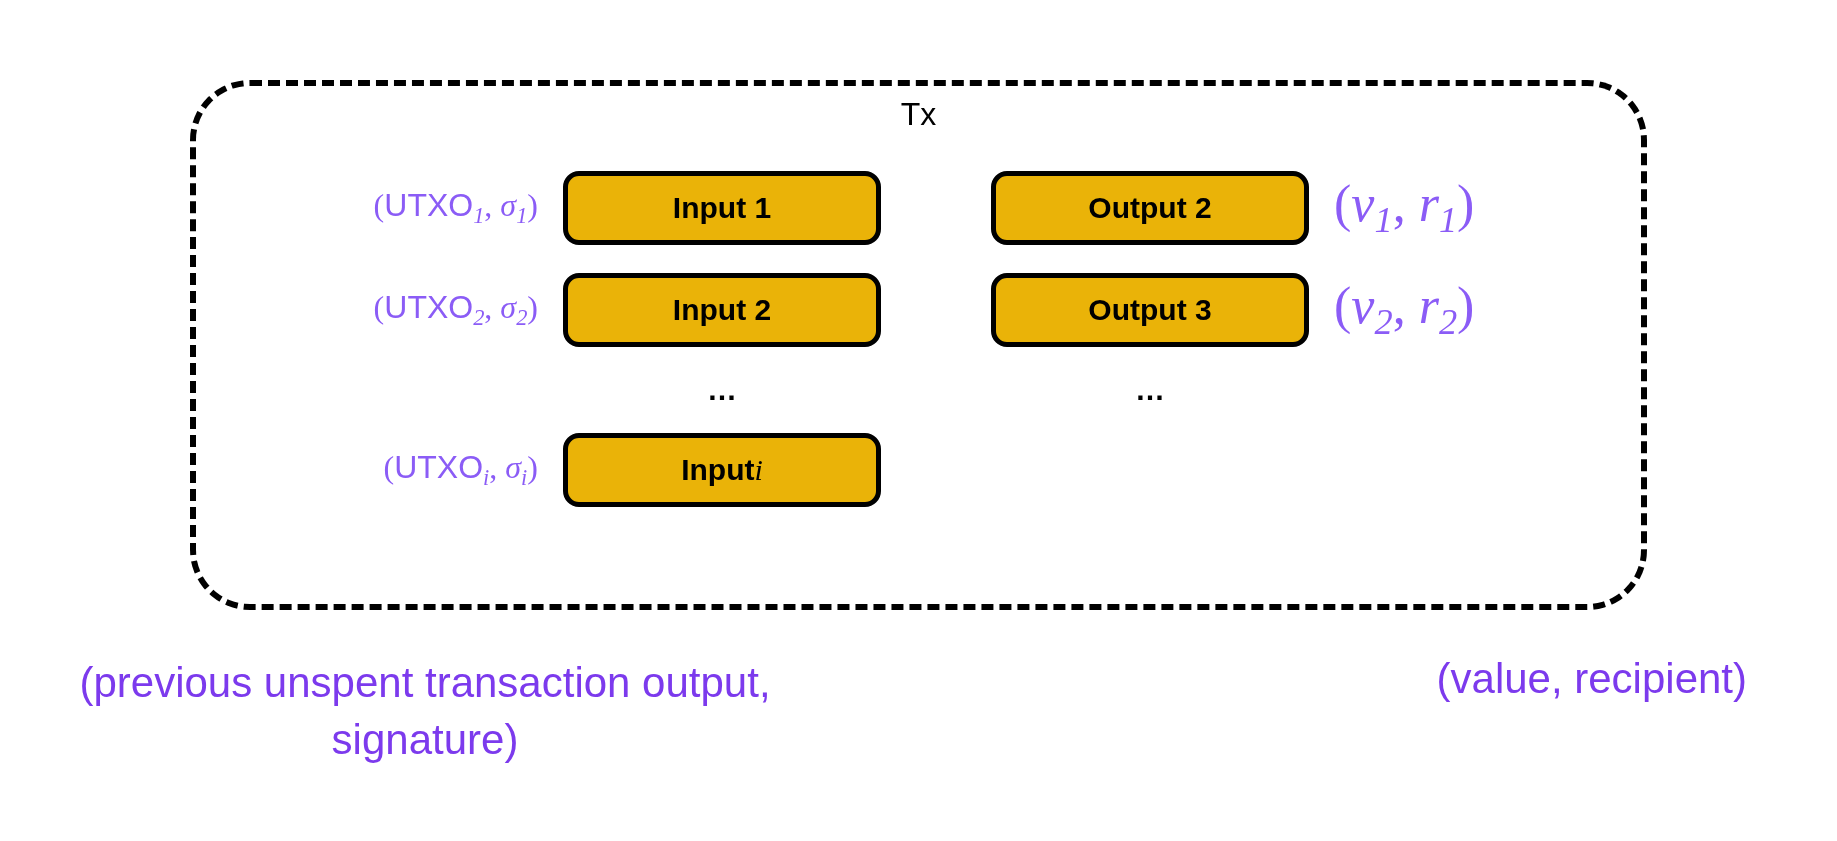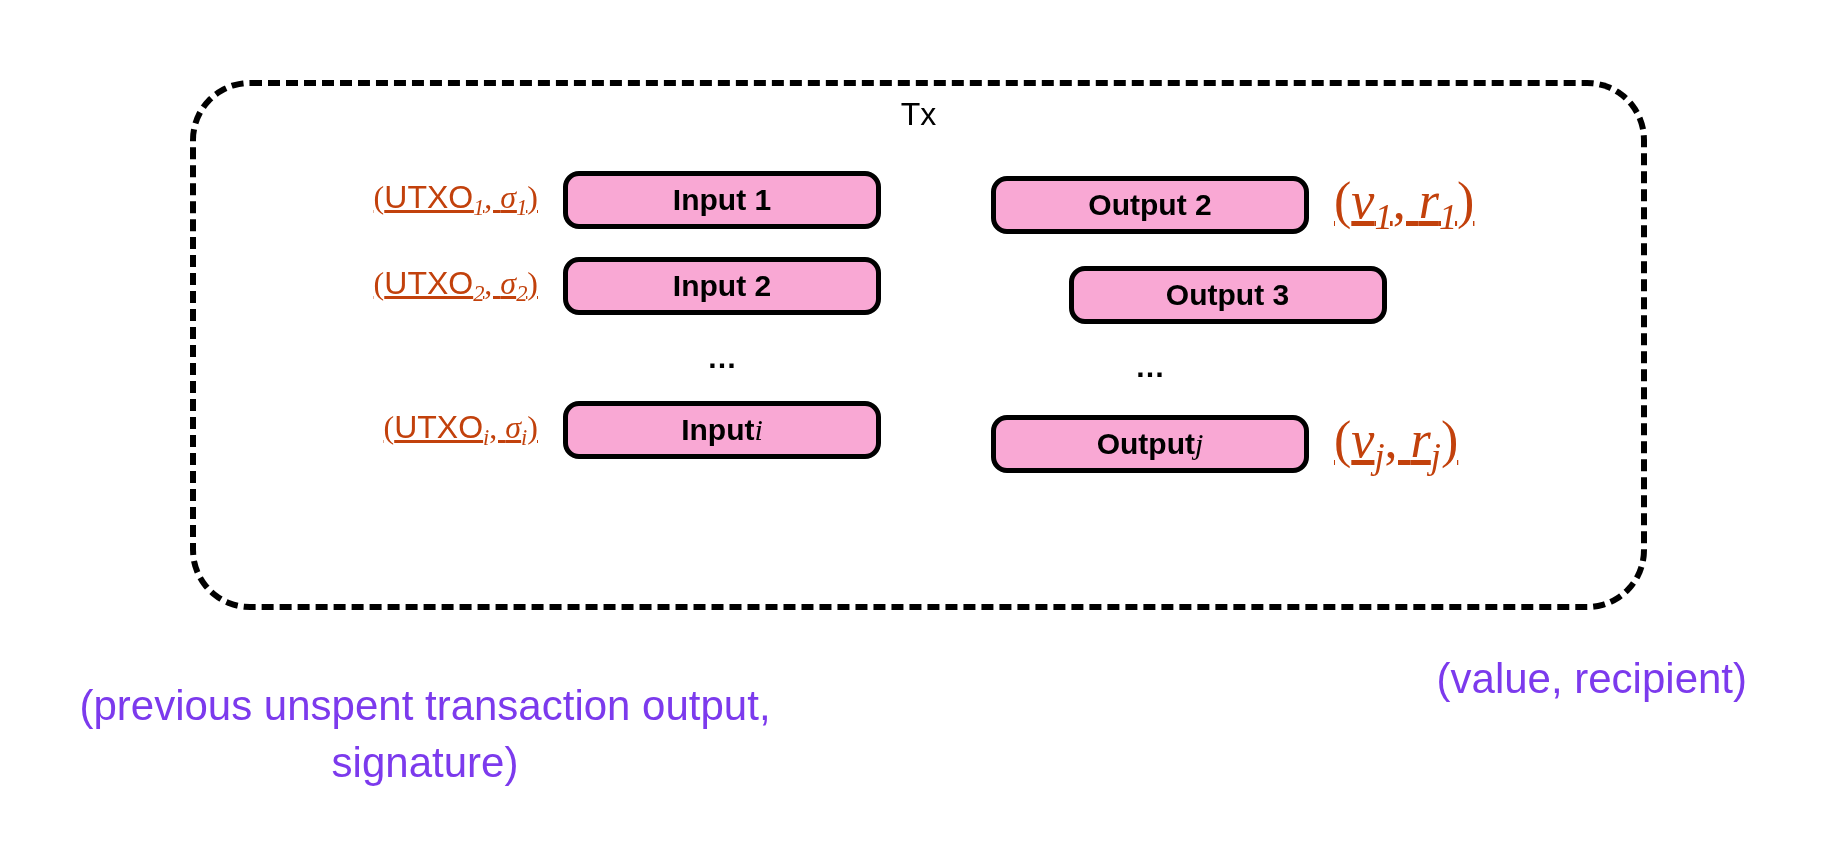--- a/index.html
+++ b/index.html
@@ -45,38 +45,37 @@
     align-items: center;
     gap: 28px;
   }
   .row {
     display: flex;
     align-items: center;
     gap: 25px;
   }
   .box {
     width: 318px;
-    height: 58px;
-    background: #f9a8d4;
+    height: 74px;
+    background: #eab308;
     border: 5px solid #000;
     border-radius: 16px;
     display: flex;
     align-items: center;
     justify-content: center;
     font-size: 30px;
     font-weight: 700;
     color: #000;
     box-sizing: border-box;
   }
   .side-label {
     font-family: Georgia, "Times New Roman", serif;
     font-size: 32px;
-    color: #c2410c;
+    color: #8b5cf6;
     white-space: nowrap;
-    text-decoration: underline;
   }
   .side-label.left {
     width: 165px;
     text-align: right;
   }
   .side-label.right {
     width: 130px;
     text-align: left;
     font-size: 52px;
   }
@@ -103,21 +102,20 @@
     font-size: 42px;
     color: #7c3aed;
     font-weight: 400;
   }
   .caption.left-cap {
     left: 45px;
     top: 655px;
     width: 760px;
     text-align: center;
     line-height: 1.35;
-    margin-top: 23px;
   }
   .caption.right-cap {
     right: 90px;
     top: 655px;
     text-align: right;
     margin-left: 31px;
   }
   .box .ital {
     font-style: italic;
     font-family: Georgia, "Times New Roman", serif;
@@ -169,32 +167,29 @@
             <span>Output 2</span>
           </div>
         <div class="side-label right">
           (<span class="ital">v</span><span class="sub">1</span>, <span class="ital">r</span><span class="sub">1</span>)
         </div>
       </div>
       <div class="row">
         <div class="box">
             <span>Output 3</span>
           </div>
+        <div class="side-label right">
+          (<span class="ital">v</span><span class="sub">2</span>, <span class="ital">r</span><span class="sub">2</span>)
+        </div>
       </div>
       <div class="row">
         <div style="width:318px;text-align:center">
           <span class="dots">…</span>
         </div>
         <div class="side-label right"></div>
-      </div>
-      <div class="row">
-        <div class="box">Output <span class="ital">j</span></div>
-        <div class="side-label right">
-          (<span class="ital">v</span><span class="sub ital">j</span>, <span class="ital">r</span><span class="sub ital">j</span>)
-        </div>
       </div>
     </div>
 
   </div>
 </div>
 
 <div class="caption left-cap">(previous unspent transaction output, signature)</div>
 <div class="caption right-cap">(value, recipient)</div>
 
 </body></html>

